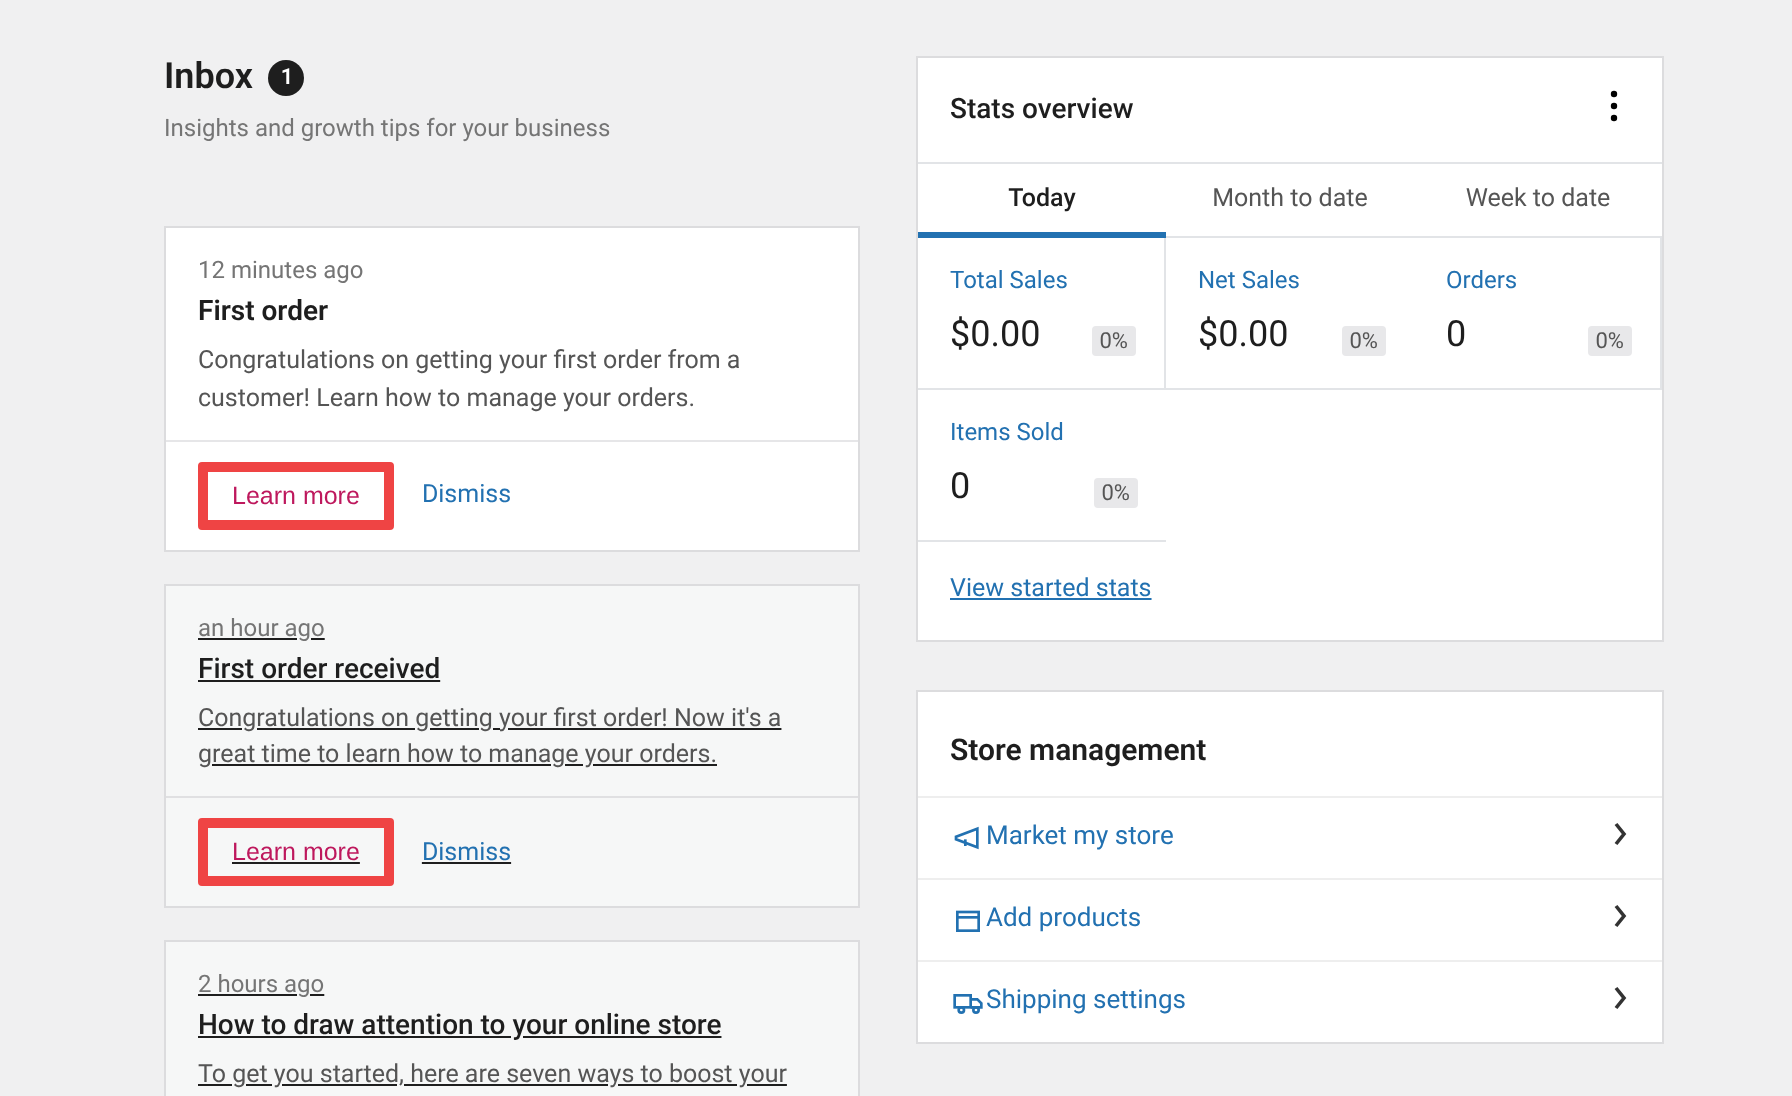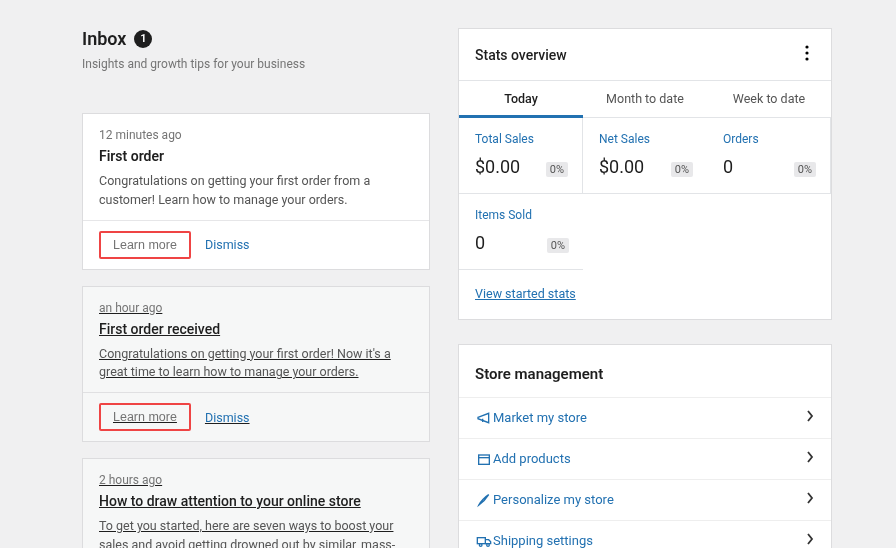--- a/index.html
+++ b/index.html
@@ -60,22 +60,22 @@
   .card-text { color: #555; font-size: 12.5px; line-height: 1.5; }
   .card-actions {
     border-top: 1px solid #e6e6e8;
     padding: 10px 16px;
     display: flex;
     align-items: center;
     gap: 14px;
   }
   .card.dim .card-actions { border-top-color: #e0e0e2; }
   .btn-outline {
-    border: 2px solid #ef4444;
-    color: #737373;
+    border: 5px solid #ef4444;
+    color: #be185d;
     background: transparent;
     padding: 5px 12px;
     font-size: 12.5px;
     border-radius: 2px;
     cursor: pointer;
   }
   .link-plain {
     color: #2271b1;
     font-size: 12.5px;
     cursor: pointer;
@@ -284,33 +284,20 @@
               </svg>
           </span>
           <span class="mgmt-label">Add products</span>
           <span class="chevron">
             <svg viewBox="0 0 8 12" fill="none" stroke="currentColor" stroke-width="1.8">
                 <path d="M2 1l4 5-4 5"></path>
               </svg>
           </span>
         </div>
 
-        <div class="mgmt-item">
-          <span class="mgmt-icon">
-            <svg viewBox="0 0 24 24" fill="none" stroke="currentColor" stroke-width="2">
-                <path d="M4 20c2-5 10-13 15-16-3 5-11 13-15 16z"></path>
-              </svg>
-          </span>
-          <span class="mgmt-label">Personalize my store</span>
-          <span class="chevron">
-            <svg viewBox="0 0 8 12" fill="none" stroke="currentColor" stroke-width="1.8">
-                <path d="M2 1l4 5-4 5"></path>
-              </svg>
-          </span>
-        </div>
 
         <div class="mgmt-item">
           <span class="mgmt-icon">
             <svg viewBox="0 0 24 24" fill="none" stroke="currentColor" stroke-width="2">
                 <rect x="2" y="7" width="12" height="9"></rect>
                 <path d="M14 10h5l3 3v3h-8"></path>
                 <circle cx="7" cy="18" r="2"></circle>
                 <circle cx="18" cy="18" r="2"></circle>
               </svg>
           </span>

